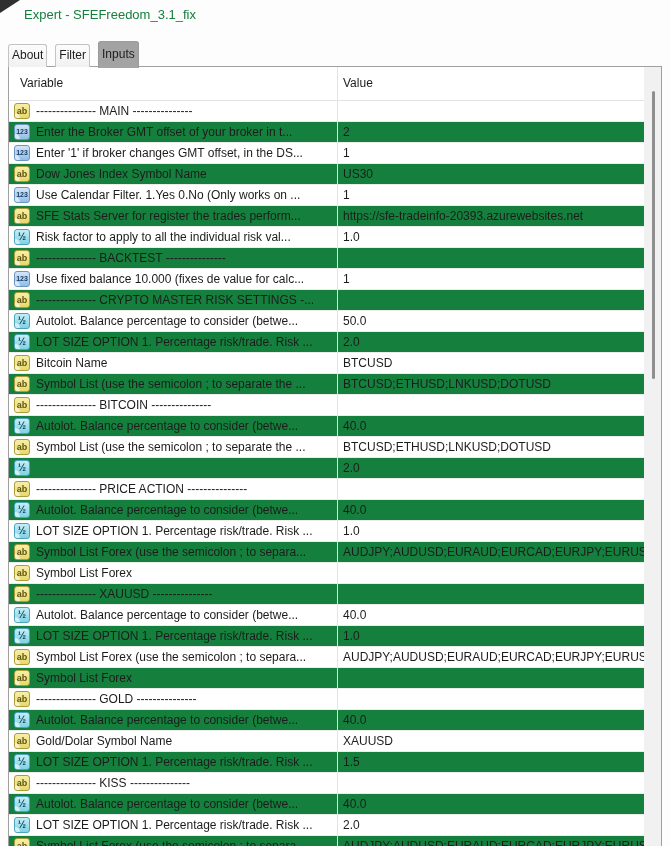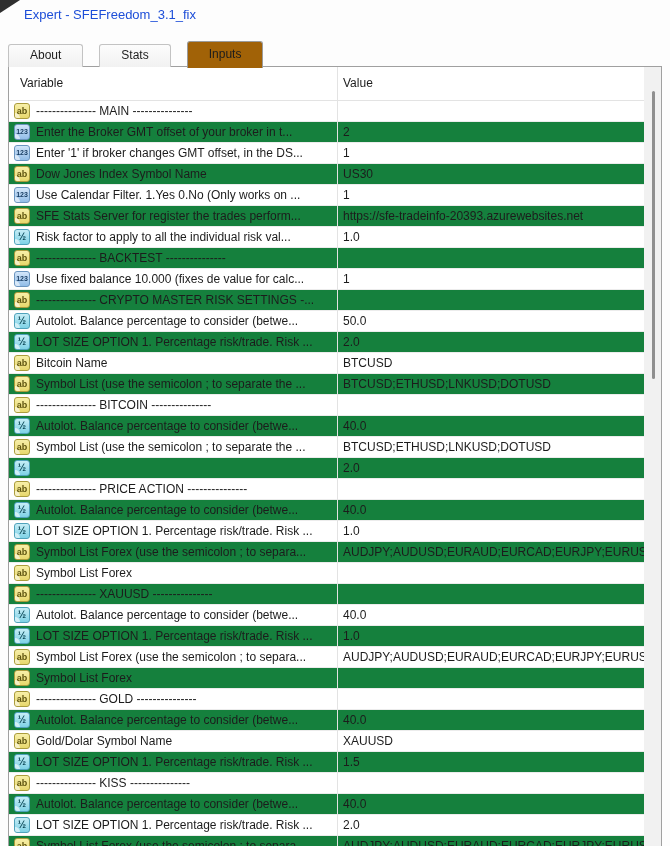--- a/index.html
+++ b/index.html
@@ -6,35 +6,35 @@
   .screen {
     position:relative; width:670px; height:846px; overflow:hidden;
     background:#fdfdfd; color:#1c1c1c;
     font-family:"Liberation Sans", sans-serif;
   }
   .corner-artifact {
     position:absolute; top:0; left:0; width:20px; height:13px;
     background:#2f2f2f; clip-path:polygon(0 0,100% 0,0 100%);
   }
   .window-title {
-    position:absolute; left:24px; top:7px; font-size:13px; color:#1d4ed8;
+    position:absolute; left:24px; top:7px; font-size:13px; color:#15803d;
   }
   .tabbar {
     position:absolute; left:8px; top:40px; height:27px;
     display:flex; align-items:flex-end; z-index:3;
   }
   .tab {
-    box-sizing:border-box; height:23px; line-height:21px; padding:0 21px;
+    box-sizing:border-box; height:23px; line-height:21px; padding:0 3px;
     font-size:12px; background:linear-gradient(#fcfcfc,#f1f1f1);
     border:1px solid #c3c3c3; border-bottom:none;
     border-top-left-radius:3px; border-top-right-radius:3px;
-    margin-right:16px; cursor:default;
+    margin-right:8px; cursor:default;
   }
   .tab.active {
-    height:27px; line-height:24px; background:#a16207;
+    height:27px; line-height:24px; background:#a3a3a3;
     border-color:#9b9b9b; position:relative; z-index:4; margin-bottom:-1px;
   }
   .panel {
     position:absolute; left:8px; top:66px; width:652px; height:790px;
     background:#ffffff; border:1px solid #a0a0a0; z-index:1;
   }
   .thead {
     position:absolute; top:0; left:0; right:0; height:33px;
     background:#fff; border-bottom:1px solid #e3e3e3;
   }
@@ -83,21 +83,21 @@
 <body>
 
 <div class="screen">
 
   <div class="corner-artifact"></div>
 
   <div class="window-title">Expert - SFEFreedom_3.1_fix</div>
 
   <div class="tabbar">
     <div class="tab">About</div>
-    <div class="tab">Stats</div>
+    <div class="tab">Filter</div>
     <div class="tab active">Inputs</div>
   </div>
 
   <div class="panel">
     <div class="thead">
       <span class="h-var">Variable</span>
       <span class="h-val">Value</span>
     </div>
     <div class="colsep"></div>
     <div class="rows">

